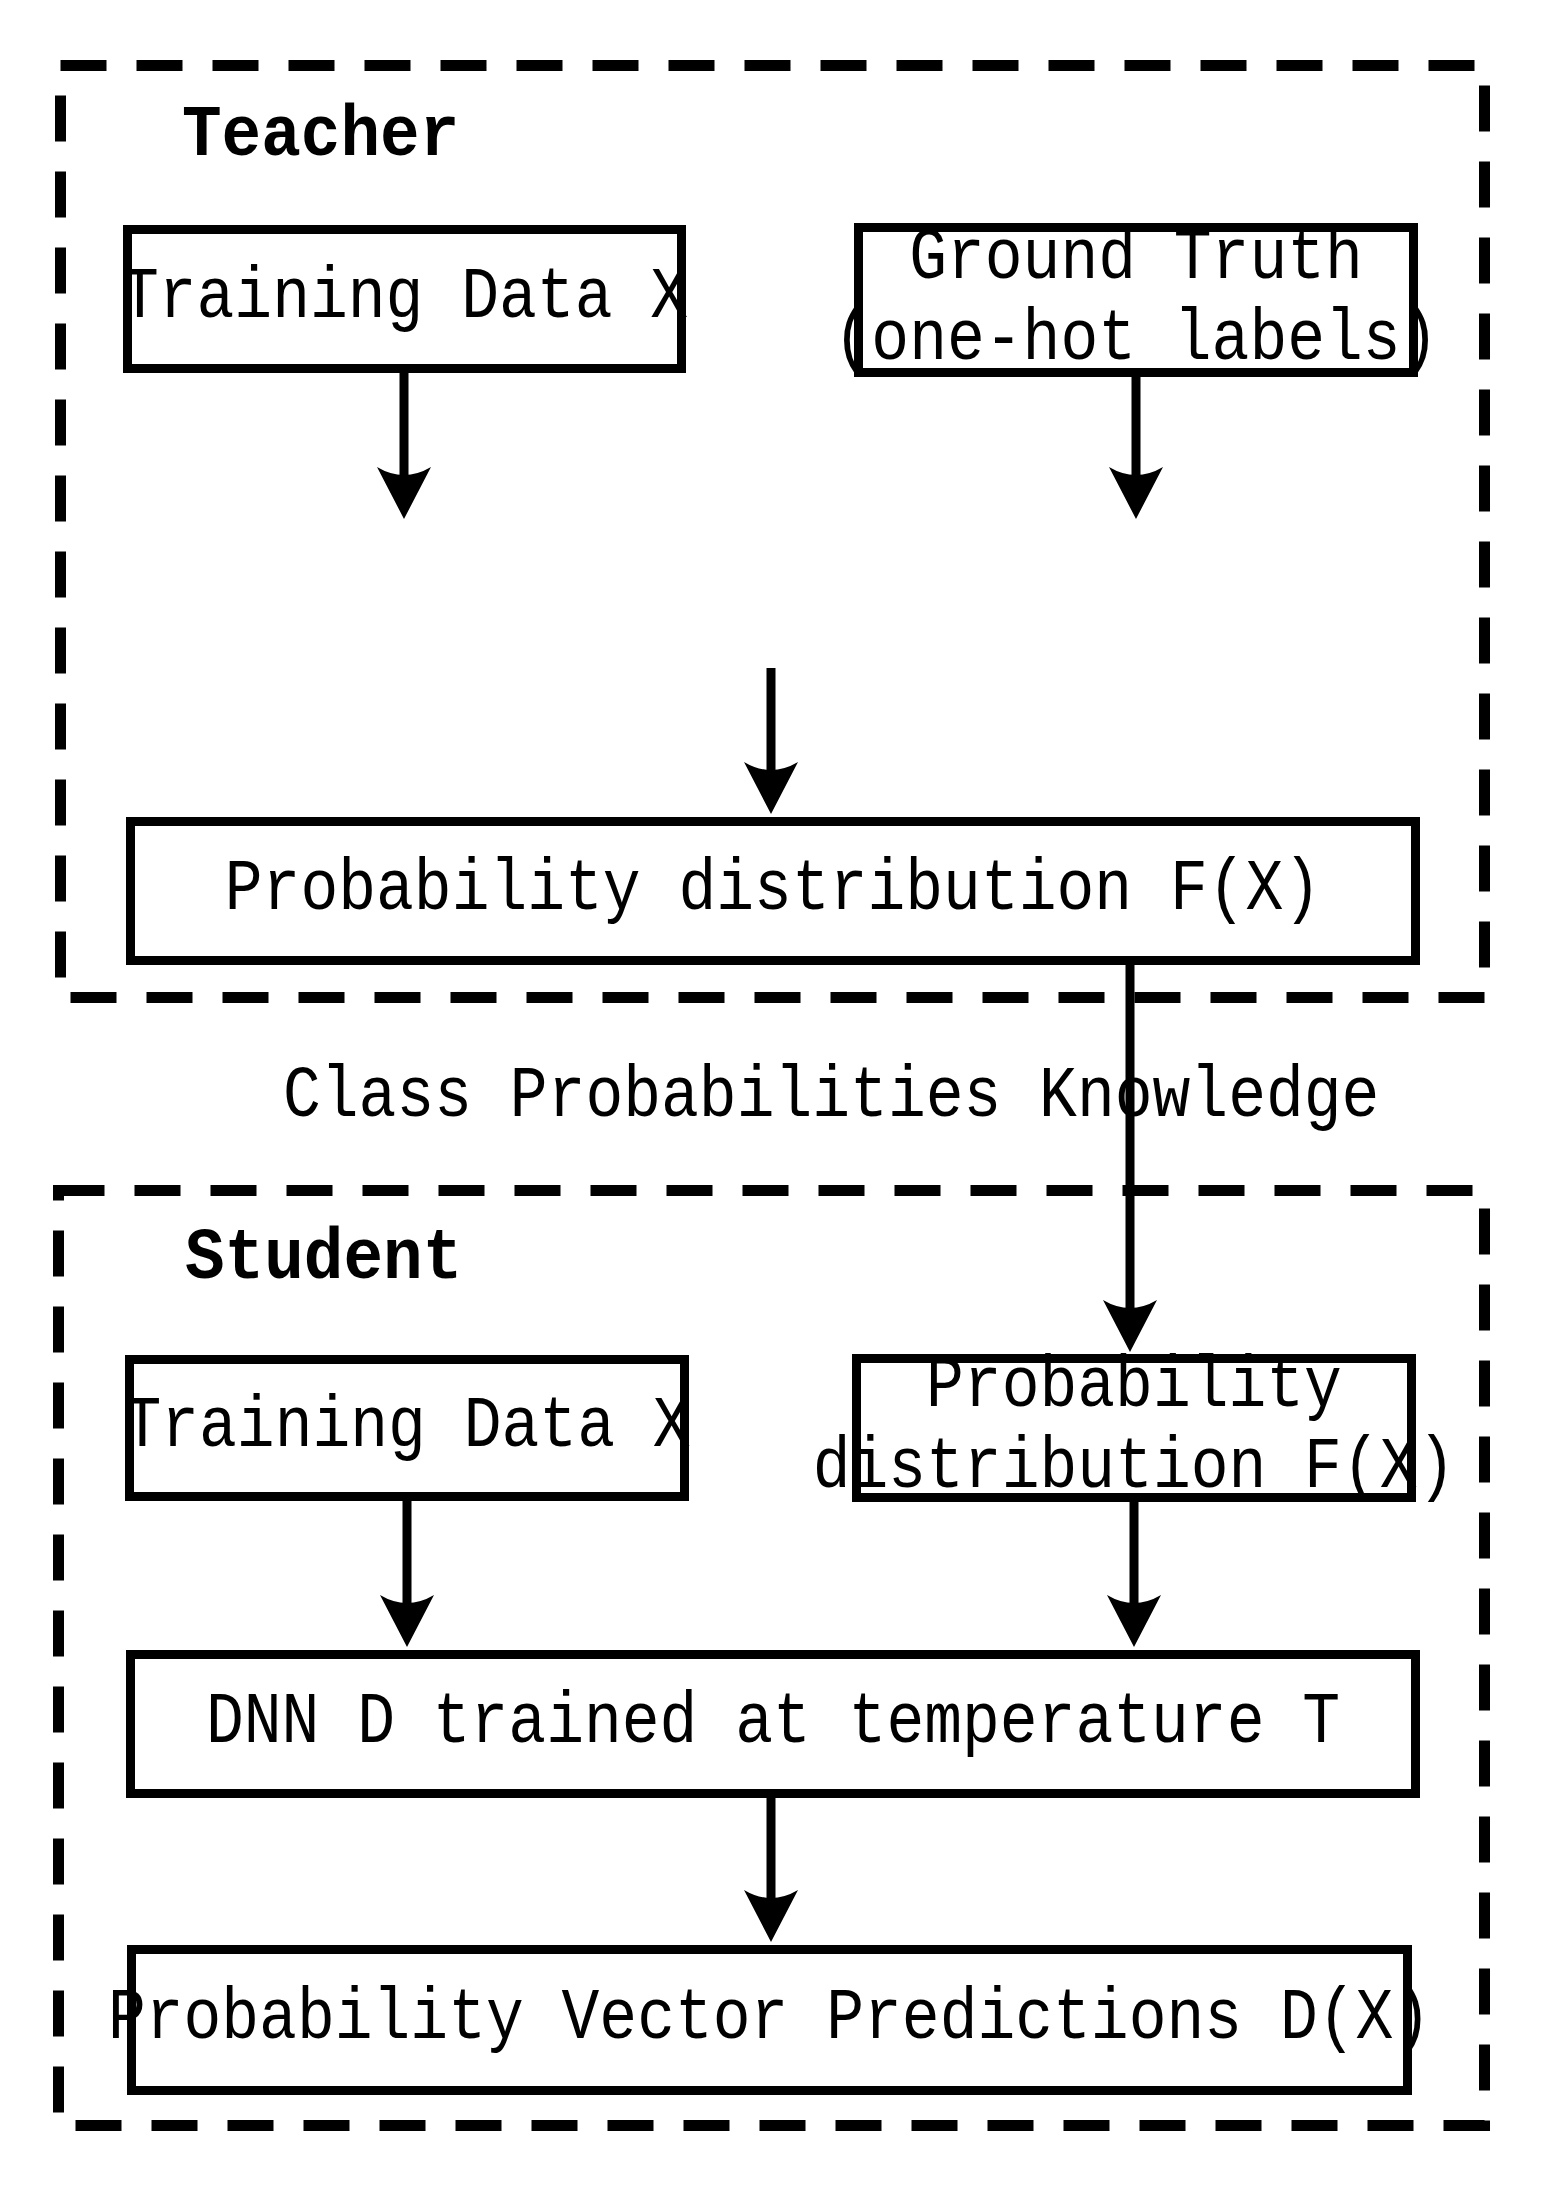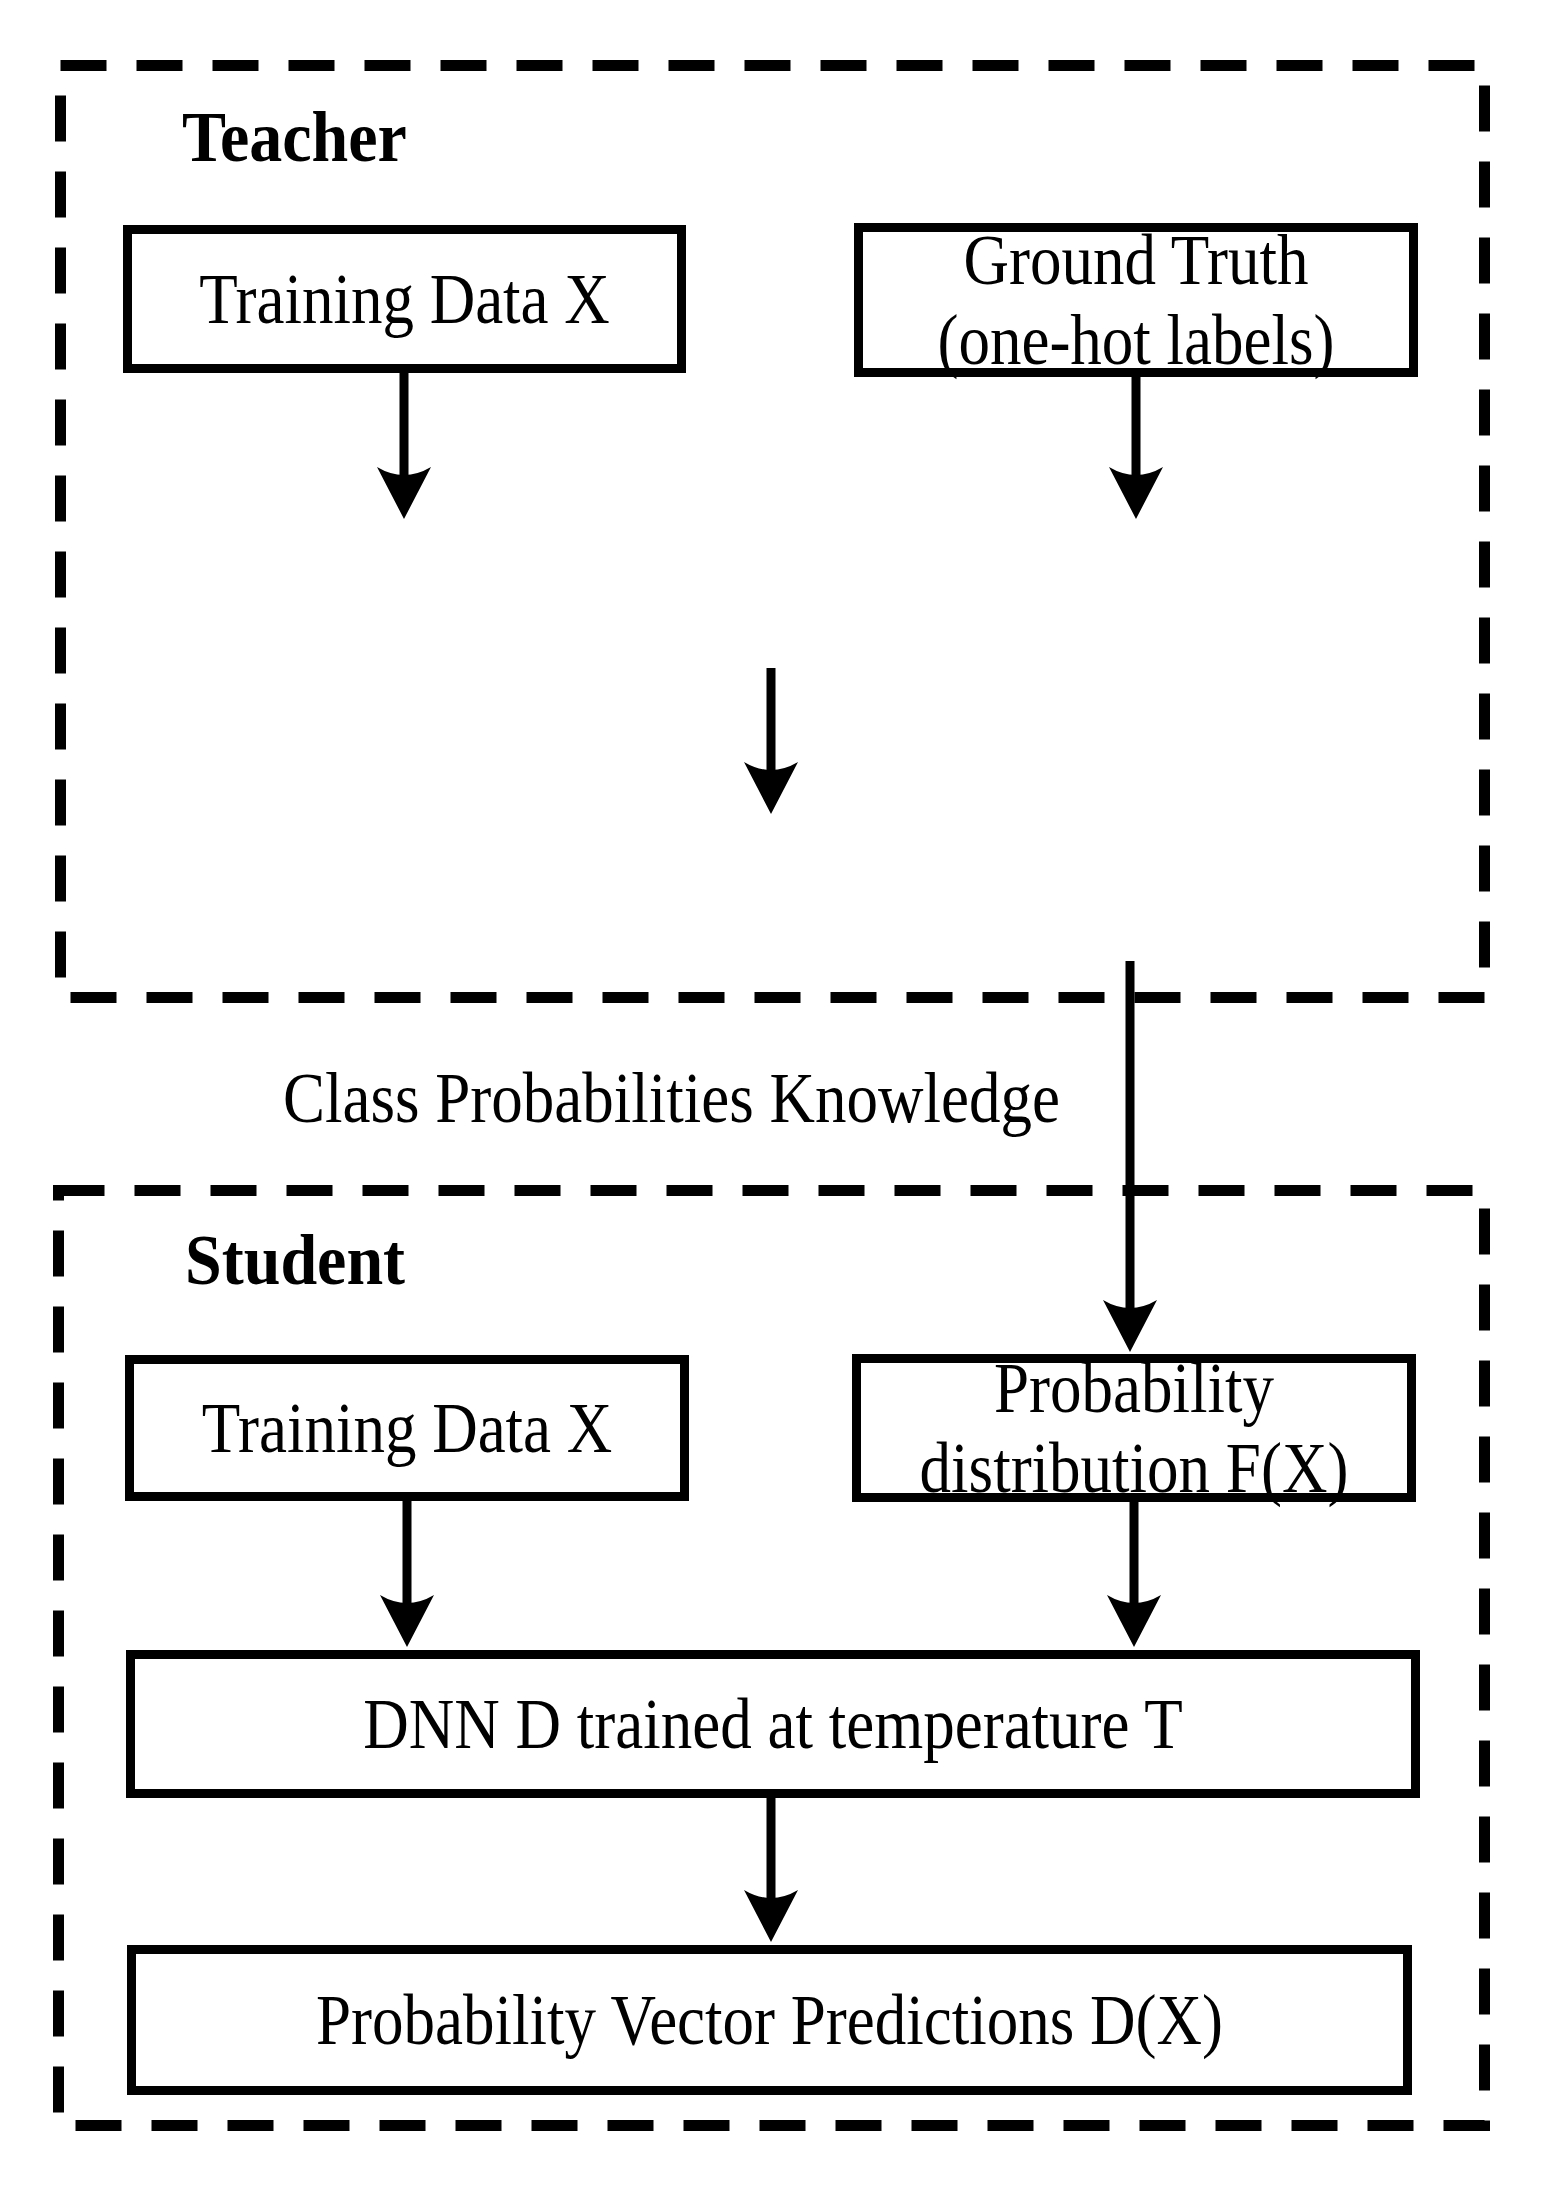--- a/index.html
+++ b/index.html
@@ -3,21 +3,21 @@
 <meta charset="utf-8">
 <style>
   :root { --ink: #000000; --bg: #ffffff; }
   html, body { margin: 0; padding: 0; background: var(--bg); }
   .canvas {
     position: relative;
     width: 1549px;
     height: 2208px;
     background: var(--bg);
     color: var(--ink);
-    font-family: Liberation Serif, serif;
+    font-family: Liberation Mono, monospace;
     overflow: hidden;
   }
   svg.lines {
     position: absolute;
     left: 0; top: 0;
     width: 1549px; height: 2208px;
     color: var(--ink);
   }
   .node {
     position: absolute;
@@ -120,20 +120,23 @@
   </div>
 
   <div class="node" id="box-ground-truth">
     <span class="txt">
       <span>Ground Truth</span><br>
       <span>(one-hot labels)</span>
     </span>
   </div>
 
 
+  <div class="node" id="box-prob-teacher">
+    <span class="txt">Probability distribution F(X)</span>
+  </div>
 
   <div class="node" id="box-s-training">
     <span class="txt">Training Data X</span>
   </div>
 
   <div class="node" id="box-dnn-d">
     <span class="txt">DNN D trained at temperature T</span>
   </div>
 
   <div class="node" id="box-prob-student">

